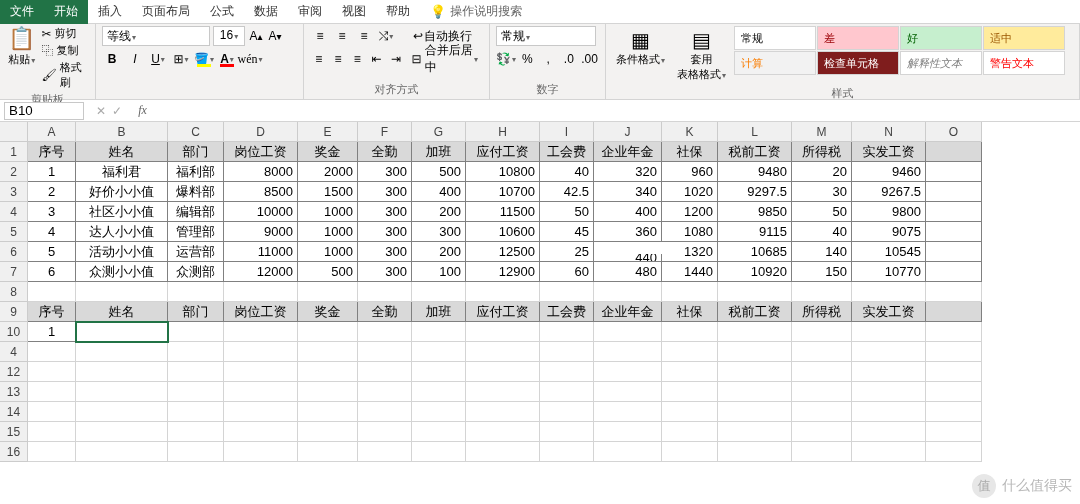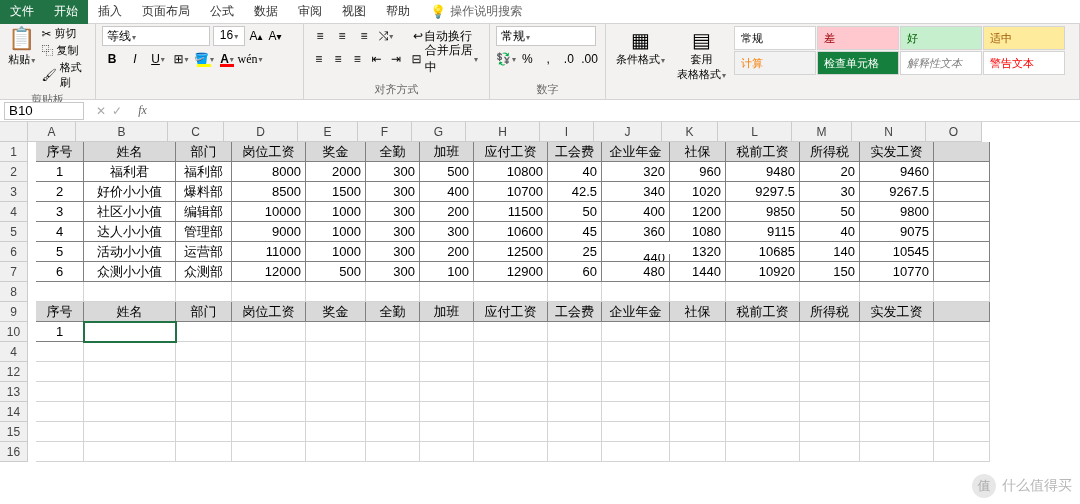--- a/index.html
+++ b/index.html
@@ -44,39 +44,39 @@
 .stylesg { flex: 1; }
 .sbtn { display: flex; flex-direction: column; align-items: center; cursor: pointer; padding: 2px 4px; font-size: 11px; }
 .sbtn .ic { font-size: 20px; }
 .style-gallery { display: grid; grid-template-columns: repeat(4, 82px); grid-template-rows: 24px 24px; gap: 1px; }
 .style-cell { border: 1px solid #d4d4d4; padding: 3px 6px; font-size: 11px; display: flex; align-items: center; }
 .st-normal { background: #fff; }
 .st-bad { background: #ffc7ce; color: #9c0006; }
 .st-good { background: #c6efce; color: #006100; }
 .st-neutral { background: #ffeb9c; color: #9c5700; }
 .st-calc { background: #f2f2f2; color: #fa7d00; }
-.st-check { background: #15803d; color: #fff; }
+.st-check { background: #7f1d1d; color: #fff; }
 .st-explain { background: #fff; color: #7f7f7f; font-style: italic; }
 .st-warn { background: #fff; color: #ff0000; }
 
 .namebox-row { height: 22px; display: flex; align-items: center; border-bottom: 1px solid #d4d4d4; font-size: 12px; background: #fff; }
 .namebox { width: 80px; border: 1px solid #c8c8c8; padding: 1px 4px; margin: 1px 4px; height: 18px; }
 .fx-controls { display: flex; gap: 6px; align-items: center; margin-left: 8px; color: #aaa; }
 .fx-controls span { cursor: pointer; }
 .fx-label { font-style: italic; font-family: serif; color: #666; margin-left: 10px; }
 .formula-input { flex: 1; border: none; padding: 2px 6px; height: 18px; }
 
 .sheet-area { position: relative; height: 382px; overflow: auto; }
 .corner { position: absolute; left: 0; top: 0; width: 28px; height: 20px; background: #f0f0f0; border-right: 1px solid #ccc; border-bottom: 1px solid #ccc; z-index: 3; }
 .col-headers { position: absolute; left: 28px; top: 0; display: flex; height: 20px; z-index: 2; }
 .ch { background: #f0f0f0; border-right: 1px solid #ccc; border-bottom: 1px solid #ccc; font-size: 12px; color: #444; display: flex; align-items: center; justify-content: center; }
 .row-headers { position: absolute; left: 0; top: 20px; width: 28px; z-index: 2; }
 .rh { background: #f0f0f0; border-right: 1px solid #ccc; border-bottom: 1px solid #ccc; height: 20px; font-size: 12px; color: #444; display: flex; align-items: center; justify-content: center; }
 
-.cells { position: absolute; left: 36px; top: 20px; }
+.cells { position: absolute; left: 28px; top: 20px; }
 .crow { display: flex; height: 20px; }
 .cell { border-right: 1px solid #d4d4d4; border-bottom: 1px solid #d4d4d4; font-size: 13px; padding: 0 4px; display: flex; align-items: center; background: #fff; overflow: hidden; white-space: nowrap; }
 .cell.hdr { background: #d9d9d9; justify-content: center; font-weight: normal; border-color: #808080; }
 .cell.d { border-color: #808080; }
 .cell.num { justify-content: flex-end; }
 .cell.ctr { justify-content: center; }
 .selcell { outline: 2px solid #217346; outline-offset: -1px; z-index: 1; }
 
 .watermark { position: absolute; right: 8px; bottom: 6px; font-size: 14px; color: #999; display: flex; align-items: center; gap: 6px; opacity: 0.7; }
 .watermark .logo { width: 24px; height: 24px; border-radius: 50%; background: #ddd; display: flex; align-items: center; justify-content: center; font-size: 13px; color: #888; }
@@ -201,20 +201,21 @@
           <div class="style-cell st-normal">常规</div>
           <div class="style-cell st-bad">差</div>
           <div class="style-cell st-good">好</div>
           <div class="style-cell st-neutral">适中</div>
           <div class="style-cell st-calc">计算</div>
           <div class="style-cell st-check">检查单元格</div>
           <div class="style-cell st-explain">解释性文本</div>
           <div class="style-cell st-warn">警告文本</div>
         </div>
     </div>
+    <div class="glabel">样式</div>
   </div>
 </div>
 
 <div class="namebox-row">
   <input class="namebox" value="B10" style="">
   <div class="fx-controls">
     <span>✕</span>
     <span>✓</span>
     <span class="fx-label">fx</span>
   </div>

